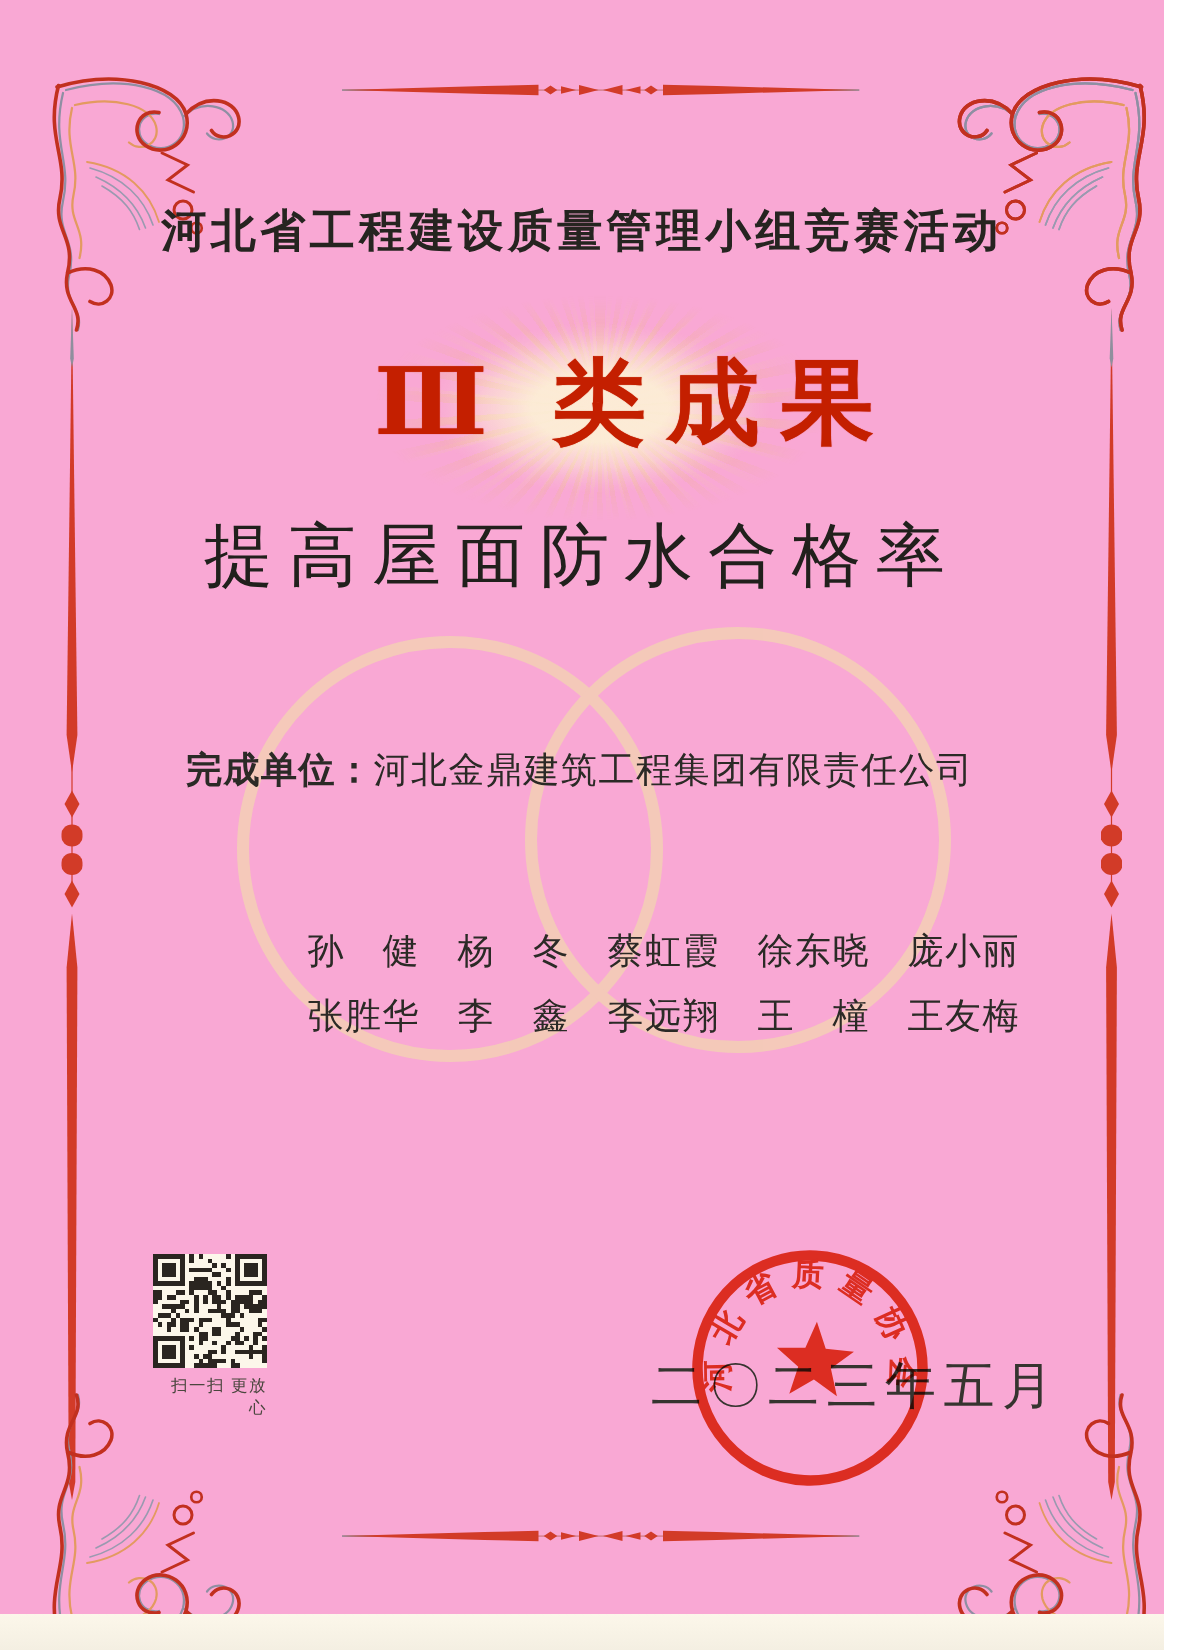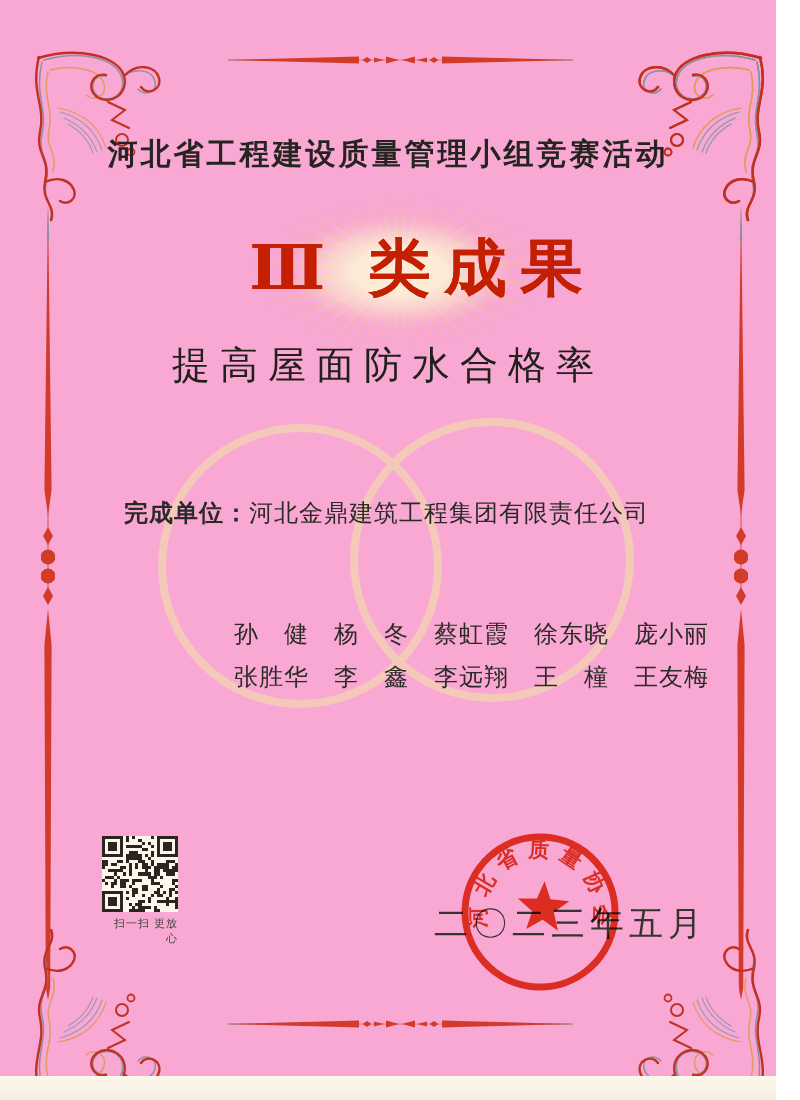--- a/index.html
+++ b/index.html
@@ -31,30 +31,30 @@
     mask:radial-gradient(closest-side,#000 52%,transparent 99%);
   }
   .award-class{
     top:226px;left:0;width:100%;text-align:center;
     font-weight:bold;font-size:62px;letter-spacing:14px;color:#c41f00;
     text-shadow:0 0 .6px #c41f00;
     padding-left:35px;
   }
   .achievement-title{
     top:340px;left:0;width:100%;text-align:center;
-    font-size:38px;letter-spacing:10px;color:#21201c;
+    font-size:46px;letter-spacing:10px;color:#21201c;
   }
   
   .watermark{top:0;left:0;pointer-events:none;}
   
   .row{left:100px;font-size:24px;white-space:pre;}
   .row .lab{font-weight:bold;letter-spacing:1px;text-align:center;}
   .row .val{letter-spacing:1px;}
   .row1{top:470px;} .row2{top:522px;} .row3{top:576px;}
-  .member-line{left:205px;font-size:24px;letter-spacing:1px;white-space:pre;margin-left:29px;}
+  .member-line{left:205px;font-size:24px;letter-spacing:1px;white-space:pre;}
   .ml2{top:618px;} .ml3{top:661px;}
   .row4{top:705px;}
   
   .qr-wrap{top:836px;left:102px;width:76px;}
   .qr-wrap svg{display:block;width:76px;height:76px;}
   .qr-caption{
     margin-top:4px;text-align:right;
     font-family:"Liberation Sans","DejaVu Sans",sans-serif;
     font-size:11px;letter-spacing:1px;color:#4a463e;
   }

